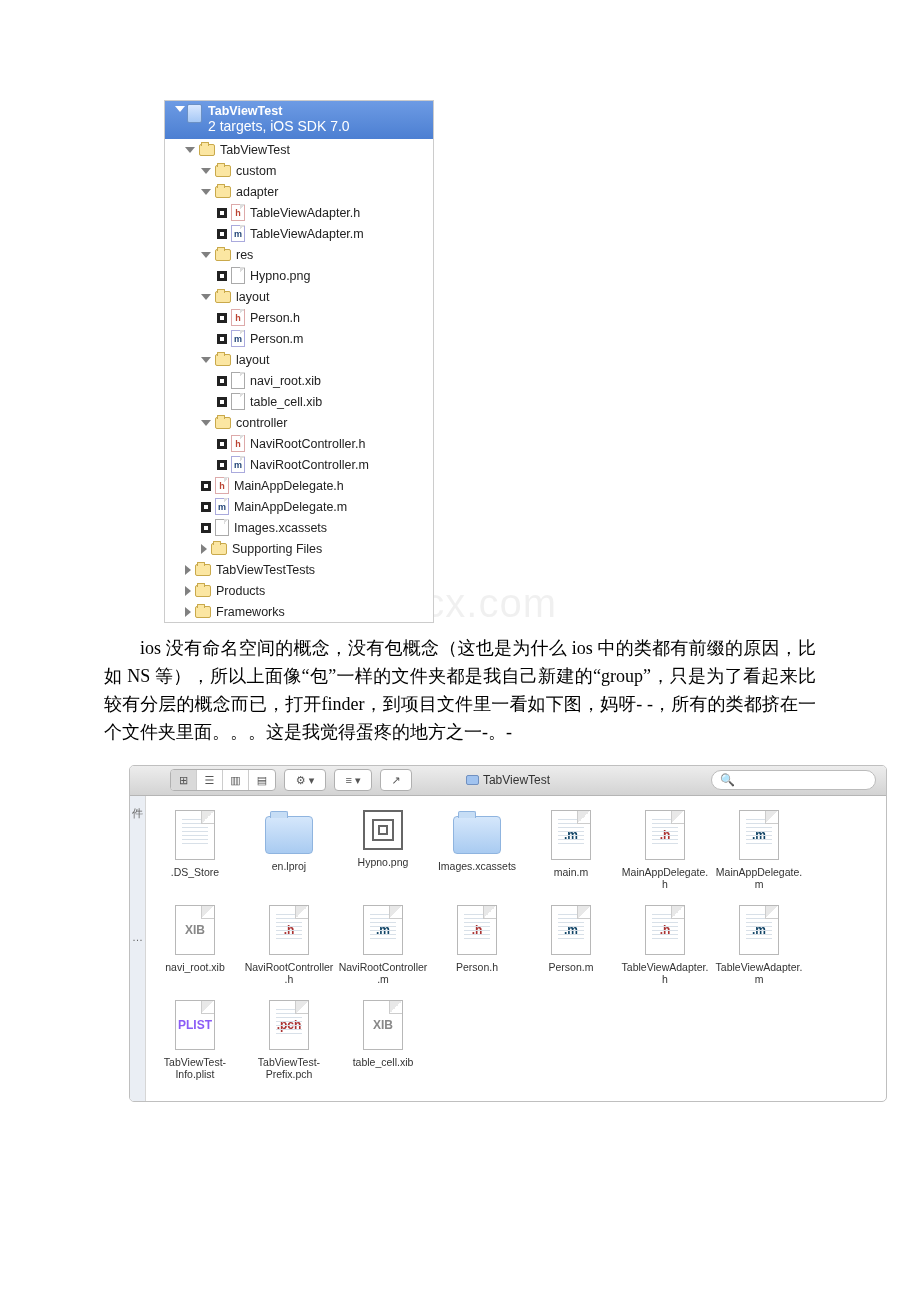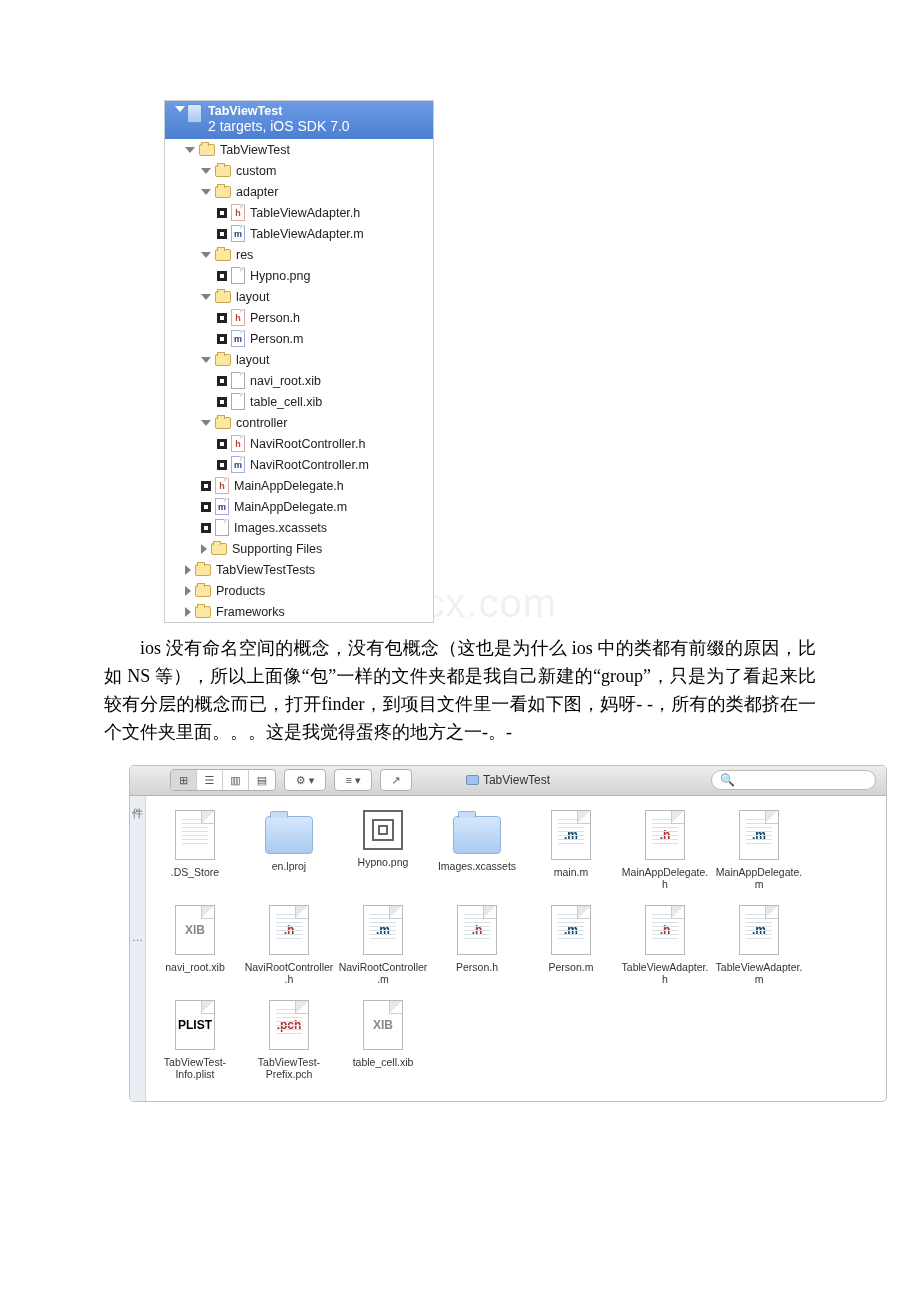--- a/index.html
+++ b/index.html
@@ -55,21 +55,21 @@
   .side div { margin-bottom:110px; }
   .grid { flex:1; display:flex; flex-wrap:wrap; align-content:flex-start; padding:10px 2px; }
 
   .fitem { width:94px; height:95px; display:flex; flex-direction:column; align-items:center; justify-content:flex-start; padding-top:4px; }
   .fic { width:48px; height:48px; margin-bottom:6px; display:flex; align-items:center; justify-content:center; position:relative; }
   .fic.folder { background:linear-gradient(#d5e7fb,#a9cbf1); border-radius:4px; border:1px solid #8fb4df; height:38px; margin-top:6px; }
   .fic.folder::before { content:""; position:absolute; top:-6px; left:4px; width:16px; height:6px; background:#c6ddf5; border:1px solid #8fb4df; border-bottom:none; border-radius:2px 2px 0 0; }
   .fic.doc { background:#fff; border:1px solid #b8b8b8; width:40px; height:50px; }
   .fic.doc::after { content:""; position:absolute; top:0; right:0; width:12px; height:12px; background:linear-gradient(135deg,#e8e8e8 50%,#fff 50%); border-left:1px solid #ccc; border-bottom:1px solid #ccc; }
   .fic .ext { font-size:12px; font-weight:bold; }
-  .eh{color:#a33;} .em{color:#146;} .epch{color:#a33;} .exib{color:#888;} .eplist{color:#000000; font-size:8px;}
+  .eh{color:#a33;} .em{color:#146;} .epch{color:#a33;} .exib{color:#888;} .eplist{color:#8b5cf6; font-size:8px;}
   .fic.doc.lines::before{content:"";position:absolute;top:8px;left:6px;right:6px;height:26px;background:repeating-linear-gradient(#d8e0e8 0,#d8e0e8 1px,transparent 1px,transparent 4px);}
   .fic.png { border:2px solid #666; width:40px; height:40px; display:flex; align-items:center; justify-content:center; }
   .fic.png div{ width:22px; height:22px; border:2px solid #666; display:flex; align-items:center; justify-content:center; }
   .fic.png div div { width:10px; height:10px; border:2px solid #666; }
   .flabel { font-size:10.5px; color:#333; text-align:center; line-height:1.2; max-width:90px; word-break:break-word; }
 </style>
 </head>
 <body>
 <div class="page">
 

